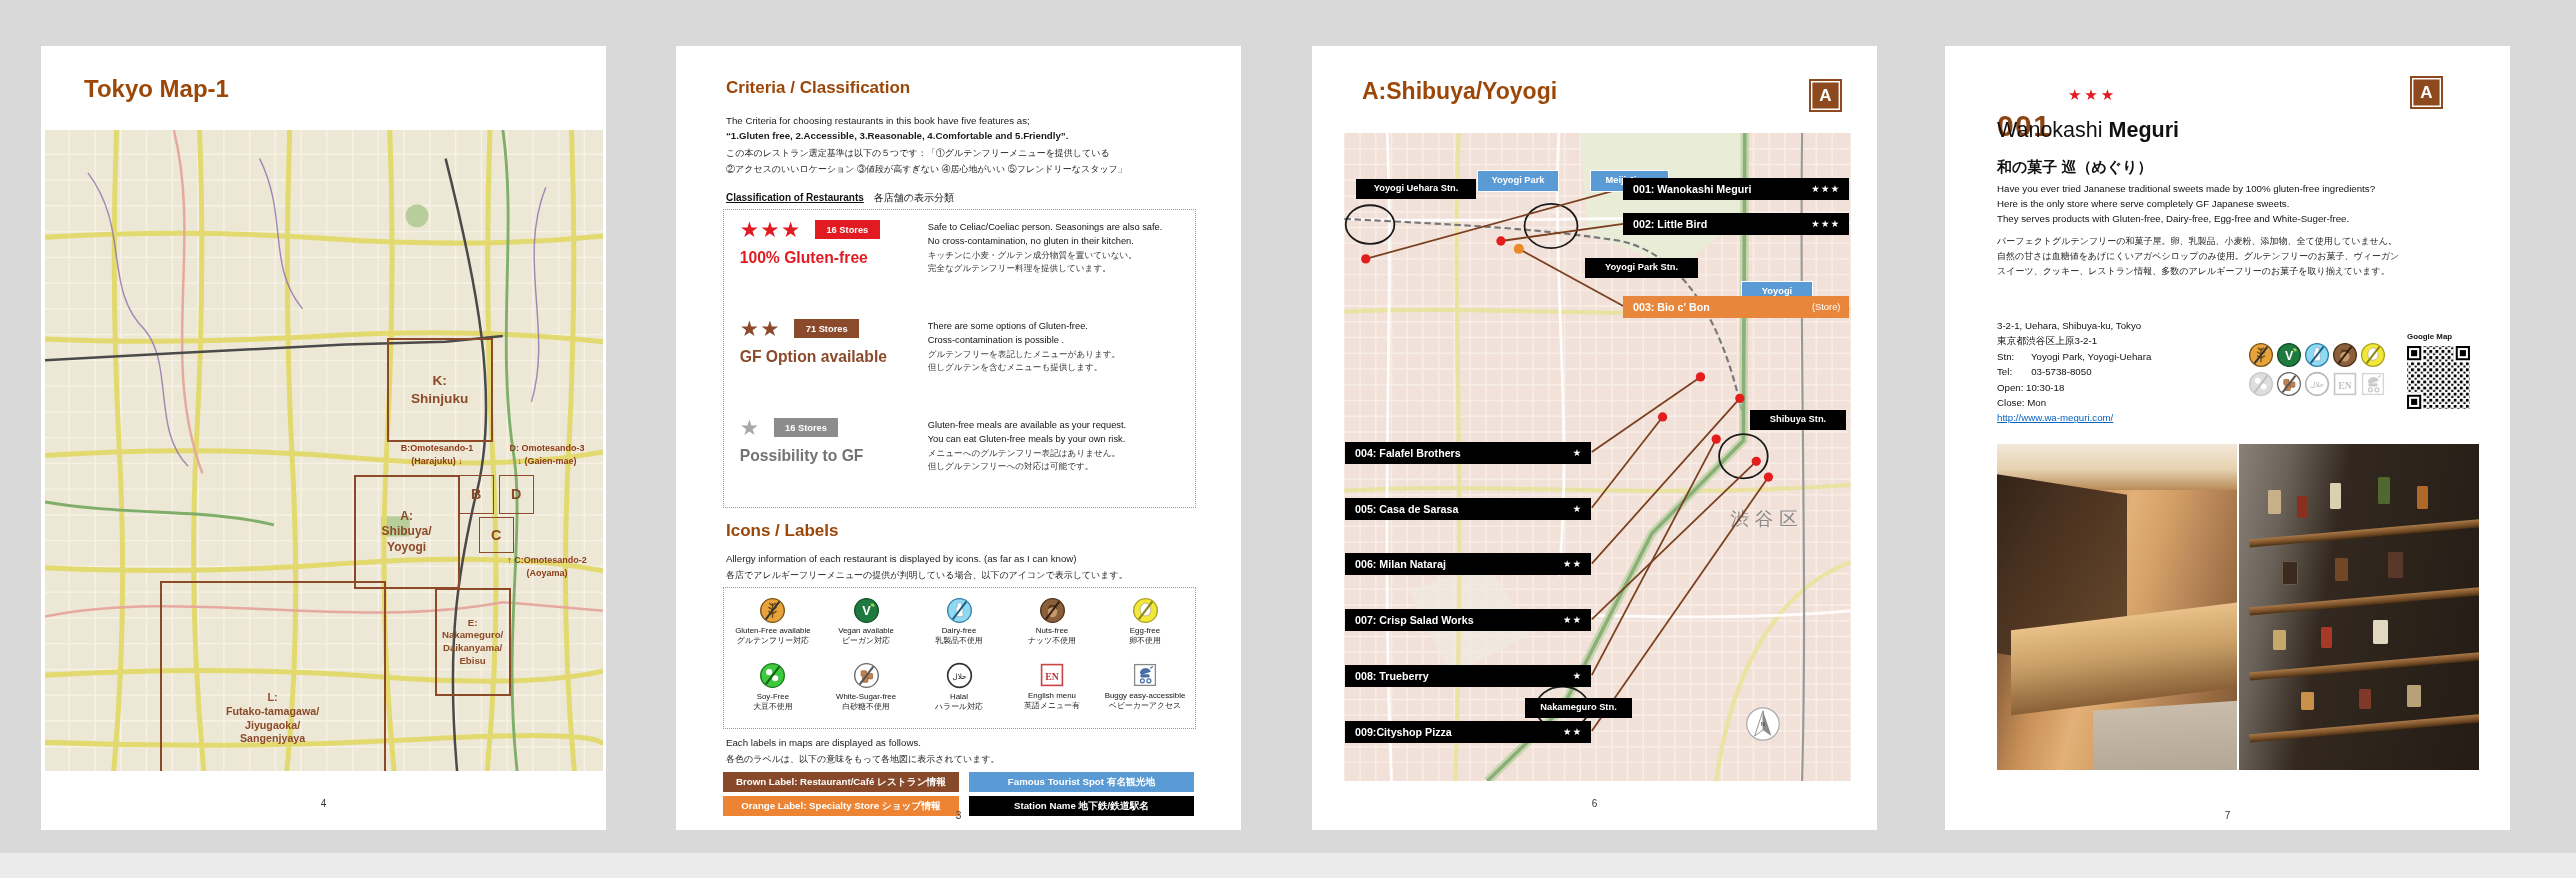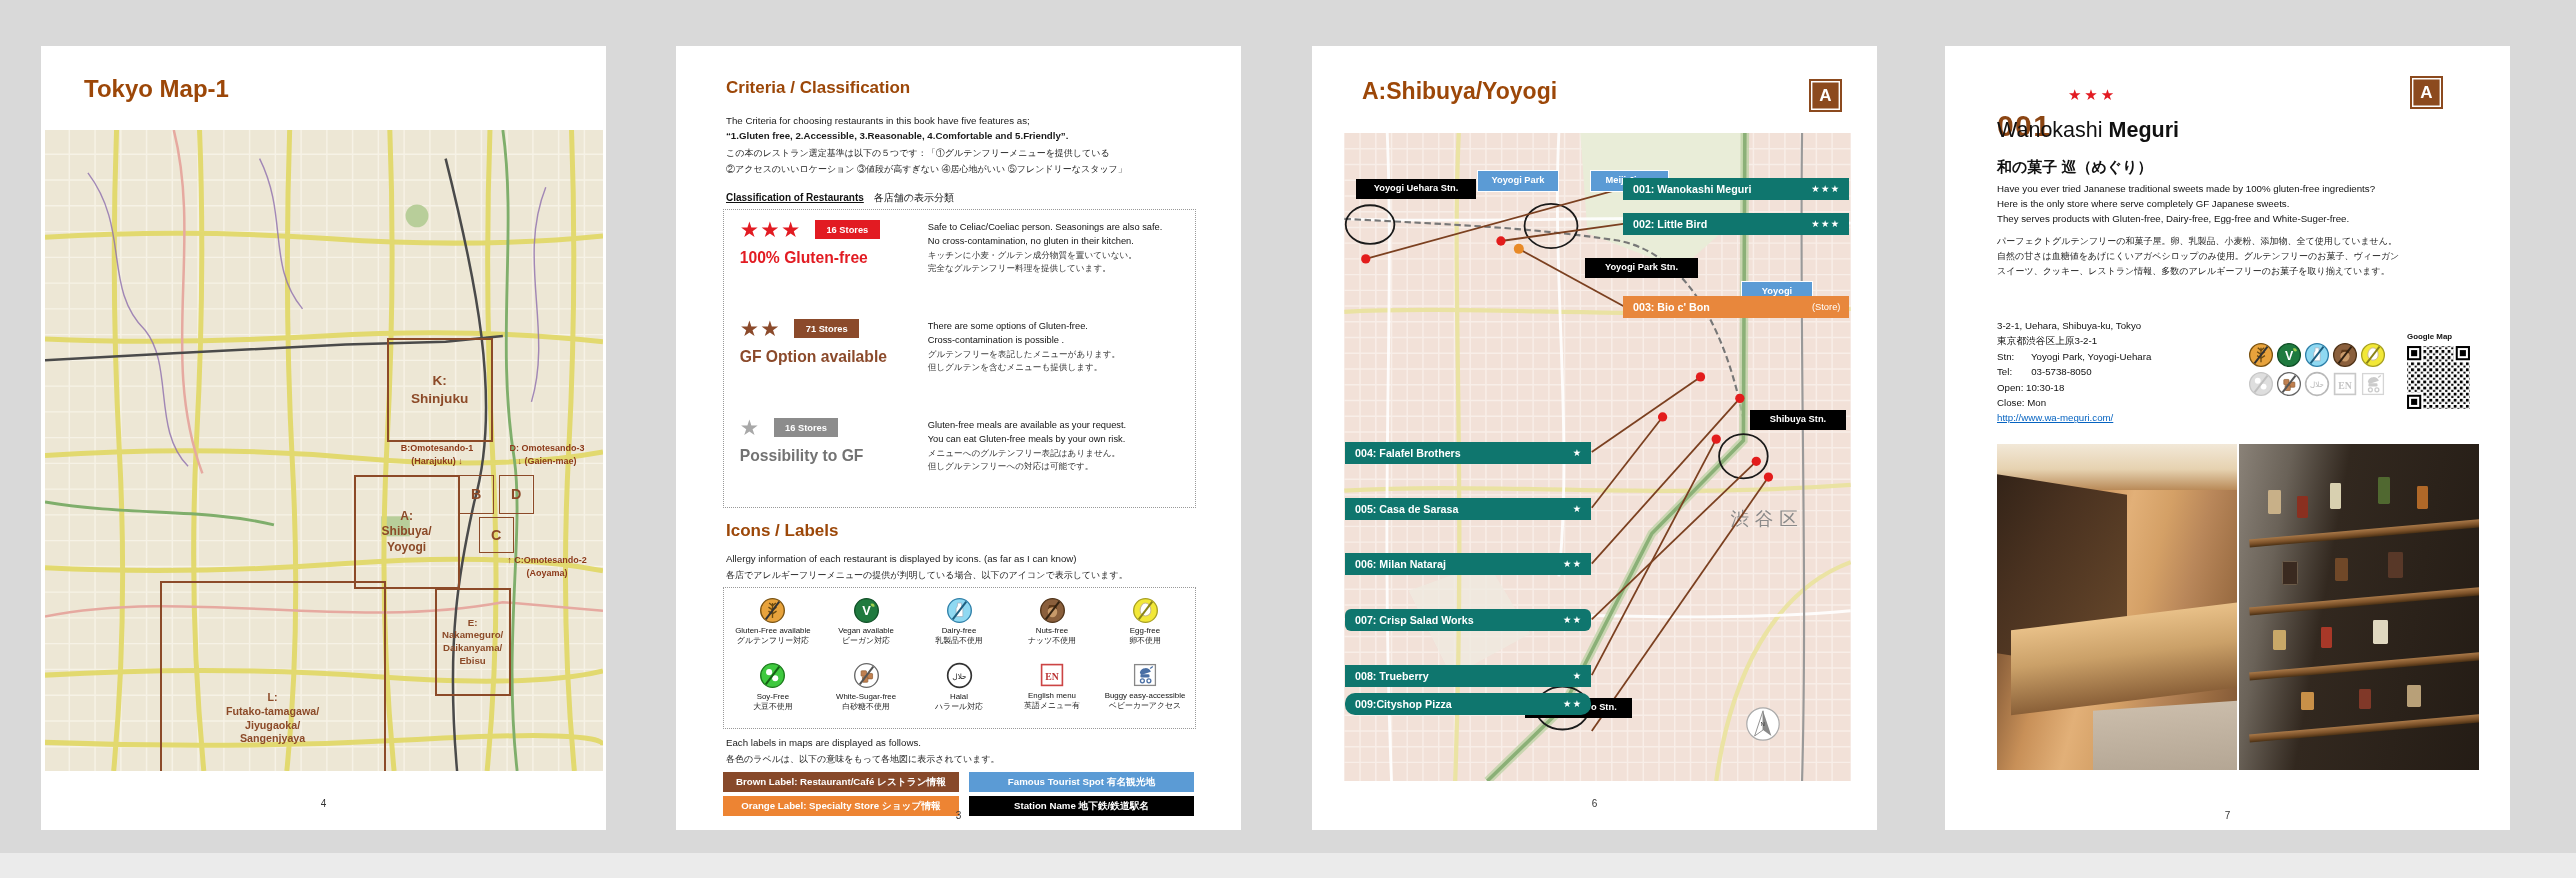--- a/index.html
+++ b/index.html
@@ -67,21 +67,21 @@
   .bar-brown{background:#87492A;} .bar-blue{background:#5B9BD5;}
   .bar-orange{background:#ED8433;} .bar-black{background:#000;}
 
   
   .map3{position:absolute;left:31.5px;top:87px;width:507px;height:648px;overflow:hidden;}
   .map3 svg{position:absolute;left:0;top:0;}
   .mlabel{position:absolute;color:#fff;font-weight:bold;font-size:9.3px;
     display:flex;align-items:center;justify-content:center;text-align:center;line-height:1.25;}
   .ml-blue{background:#5B9BD5;border:0.7px solid #fff;margin-top:27px;}
   .ml-black{background:#000;}
-  .rbar{position:absolute;height:21.5px;background:#0f766e;color:#fff;font-weight:bold;font-size:10.7px;
+  .rbar{position:absolute;height:21.5px;background:#000000;color:#fff;font-weight:bold;font-size:10.7px;
     display:flex;align-items:center;padding:0 8.6px 0 10px;box-sizing:border-box;}
   .rbar .rst{margin-left:auto;font-size:9.3px;letter-spacing:1.4px;color:#fff;font-weight:normal;}
   .rbar-orange{background:#E8873C;}
   .rbar-right{left:311px;width:226px;}
   .rbar-left{left:33px;width:246px;}
 
   
   .r-num{position:absolute;left:52px;top:27px;font-size:30px;font-weight:bold;color:#8B4513;letter-spacing:1.4px;margin-top:36px;}
   .r-stars{position:absolute;left:123px;top:40px;font-size:15px;color:#E21B22;letter-spacing:2.9px;}
   .r-name{position:absolute;left:52px;top:72px;font-size:21.5px;color:#111;}
@@ -472,29 +472,29 @@
     <span class="rst">★</span>
   </div>
   <div class="rbar rbar-left" style="top:452px;">
     <span>005: Casa de Sarasa</span>
     <span class="rst">★</span>
   </div>
   <div class="rbar rbar-left" style="top:507px;">
     <span>006: Milan Nataraj</span>
     <span class="rst">★★</span>
   </div>
-  <div class="rbar rbar-left" style="top:563px;border-radius:6px;">
+  <div class="rbar rbar-left" style="top:563px;">
     <span>007: Crisp Salad Works</span>
     <span class="rst">★★</span>
   </div>
   <div class="rbar rbar-left" style="top:619px;">
     <span>008: Trueberry</span>
     <span class="rst">★</span>
   </div>
-  <div class="rbar rbar-left" style="top:647px;border-radius:10px;">
+  <div class="rbar rbar-left" style="top:675px;">
     <span>009:Cityshop Pizza</span>
     <span class="rst">★★</span>
   </div>
 
   <div class="pagenum" style="top:752px;">6</div>
 </section>
 
 <section class="page" id="p4">
   <div class="r-num">001</div>
   <div class="r-stars">★★★</div>

